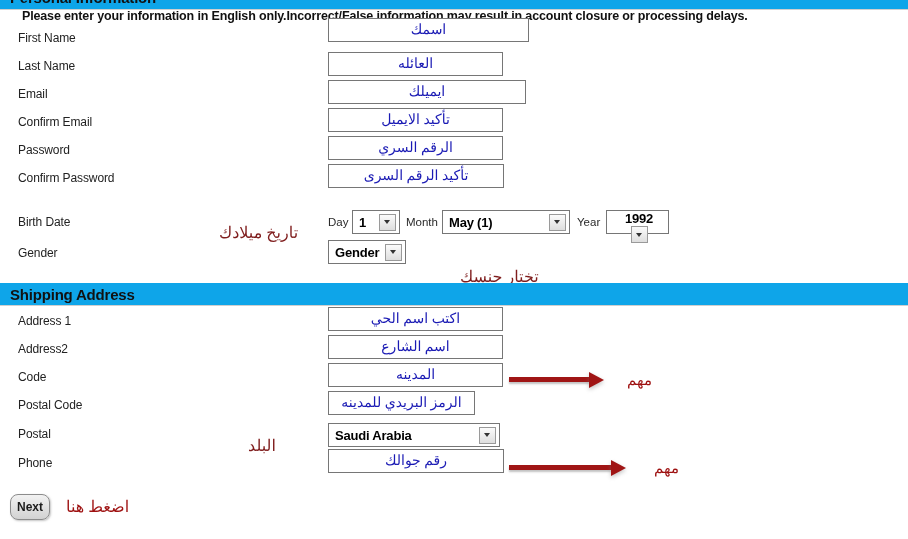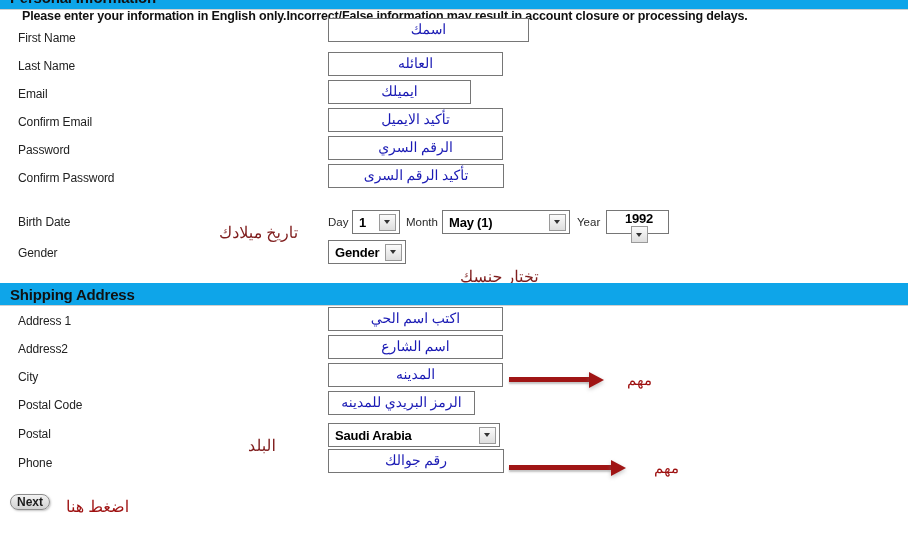--- a/index.html
+++ b/index.html
@@ -180,21 +180,21 @@
     border-left: 15px solid #a01515;
     filter: drop-shadow(0 2px 2px rgba(120,120,120,0.45));
   }
 
   
   .next-button {
     position: absolute;
     left: 10px;
     top: 494px;
     width: 40px;
-    height: 16px;
+    height: 26px;
     box-sizing: border-box;
     border: 1px solid #8c8c8c;
     border-radius: 8px;
     background: linear-gradient(#f2f2f2, #d2d2d2);
     font-size: 12px;
     font-weight: bold;
     color: #1c1c1c;
     display: flex;
     align-items: center;
     justify-content: center;
@@ -211,21 +211,21 @@
 
 <div class="notice">Please enter your information in English only.Incorrect/False information may result in account closure or processing delays.</div>
 
 <div class="field-label" style="top:31px;">First Name</div>
 <div class="text-input" style="top:18px; width:201px;font-family:Liberation Serif, serif;">اسمك</div>
 
 <div class="field-label" style="top:59px;">Last Name</div>
 <div class="text-input" style="top:52px; width:175px;">العائله</div>
 
 <div class="field-label" style="top:87px;">Email</div>
-<div class="text-input" style="top:80px; width:143px;">ايميلك</div>
+<div class="text-input" style="top:80px; width:198px;">ايميلك</div>
 
 <div class="field-label" style="top:115px;">Confirm Email</div>
 <div class="text-input" style="top:108px; width:175px;">تأكيد الايميل</div>
 
 <div class="field-label" style="top:143px;">Password</div>
 <div class="text-input" style="top:136px; width:175px;">الرقم السري</div>
 
 <div class="field-label" style="top:171px;">Confirm Password</div>
 <div class="text-input" style="top:164px; width:176px;">تأكيد الرقم السرى</div>
 
@@ -260,21 +260,21 @@
 <div class="section-bar" id="bar-shipping">
   <span class="section-title">Shipping Address</span>
 </div>
 
 <div class="field-label" style="top:314px;">Address 1</div>
 <div class="text-input" style="top:307px; width:175px;">اكتب اسم الحي</div>
 
 <div class="field-label" style="top:342px;">Address2</div>
 <div class="text-input" style="top:335px; width:175px;">اسم الشارع</div>
 
-<div class="field-label" style="top:370px;">City</div>
+<div class="field-label" style="top:370px;">Code</div>
 <div class="text-input" style="top:363px; width:175px;">المدينه</div>
 
 <div class="field-label" style="top:398px;">Postal Code</div>
 <div class="text-input" style="top:391px; width:147px;">الرمز البريدي للمدينه</div>
 
 <div class="field-label" style="top:427px;">Postal</div>
 <div class="annot" style="left:248px; top:424px;">البلد</div>
 <div class="select" style="left:328px; top:423px; width:172px;">
   <span class="sel-value">Saudi Arabia</span>
   <span class="arrow-box"></span>

